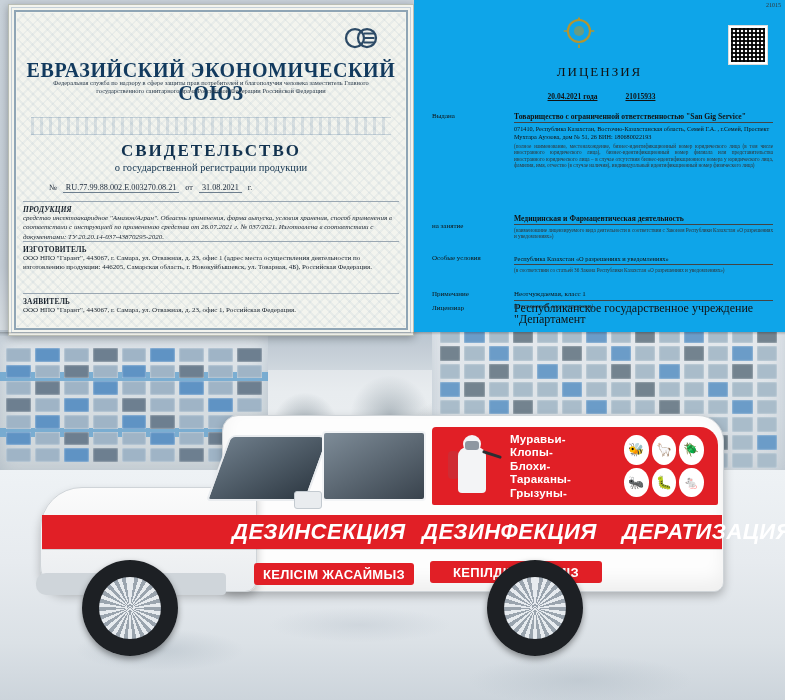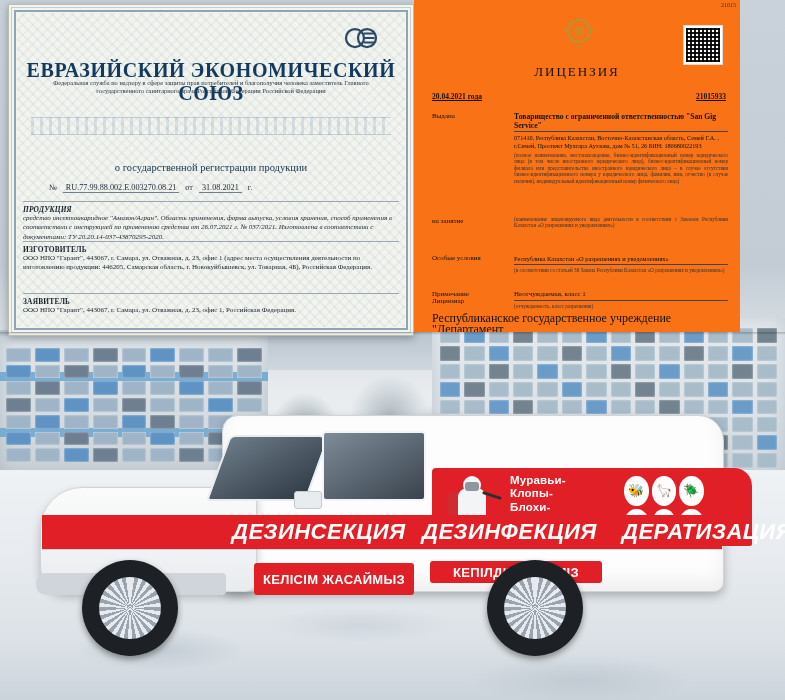--- a/index.html
+++ b/index.html
@@ -137,24 +137,23 @@
   }
   .door-window {
     position: absolute;
     left: 300px; top: 36px; width: 100px; height: 66px;
     background: linear-gradient(150deg, #7e8c98, #39434d);
     border-radius: 4px;
     border: 2px solid #f2f4f6;
   }
   .rear-panel {
     position: absolute;
-    left: 410px; top: 32px; width: 320px; height: 78px;
+    left: 410px; top: 32px; width: 286px; height: 78px;
     background: #e11f26;
     border-radius: 4px 18px 2px 2px;
-    margin-top: 41px;
   }
   .rear-panel .lines {
     position: absolute; left: 78px; top: 6px; width: 110px;
     color: #fff; font-weight: bold; font-size: 11.5px; line-height: 13.4px;
     text-align: left; letter-spacing: .2px;
   }
   .pest-grid {
     position: absolute; left: 192px; top: 8px;
     width: 80px; height: 62px;
     display: grid; grid-template-columns: repeat(3, 1fr); grid-template-rows: repeat(2, 1fr);
@@ -208,21 +207,21 @@
 
   .plate {
     position: absolute;
     background: #e11f26;
     color: #fff; font-weight: bold; font-size: 13px;
     border-radius: 3px;
     display: flex; align-items: center; justify-content: center;
     white-space: nowrap;
     letter-spacing: .3px;
   }
-  .plate1 { left: 232px; top: 168px; width: 160px; height: 32px; }
+  .plate1 { left: 232px; top: 168px; width: 160px; height: 22px; }
   .plate2 { left: 408px; top: 166px; width: 172px; height: 22px; }
 
   .wheel {
     position: absolute;
     width: 96px; height: 96px; border-radius: 50%;
     background: radial-gradient(circle at 50% 50%, #cfd6dc 0 26%, #1d2024 27% 100%);
     box-shadow: 0 3px 6px rgba(0,0,0,.4);
   }
   .wheel:before {
     content: ""; position: absolute; left: 17px; top: 17px; width: 62px; height: 62px;
@@ -326,22 +325,22 @@
   .cert-block .lbl { font-weight: bold; font-size: 7.4px; letter-spacing: .2px; }
   .cb1 { top: 200px; font-style: italic; }
   .cb2 { top: 240px; }
   .cb3 { top: 292px; }
   .cert-rule { position: absolute; left: 14px; right: 14px; height: 1px; background: #9aa7b2; }
 
   
   .doc-lic {
     position: absolute;
     left: 414px; top: 0;
-    width: 326px; height: 332px;
-    background: #f97316;
+    width: 371px; height: 332px;
+    background: #0ea5e9;
     overflow: hidden;
     font-family: "Liberation Serif", serif;
     color: #111;
   }
   .lic-top-num {
     position: absolute; right: 4px; top: 2px; font-size: 6px; color: #333;
   }
   .lic-emblem {
     position: absolute; left: 148px; top: 14px; width: 34px; height: 34px;
     color: #b5952f;
@@ -354,37 +353,37 @@
     background-blend-mode: multiply;
     border: 2px solid #fff;
     outline: 1px solid #ddd;
   }
   .lic-title {
     position: absolute; left: 0; right: 0; top: 64px;
     text-align: center; font-size: 13px; letter-spacing: 2px; color: #111;
   }
   .lic-daterow {
     position: absolute; left: 18px; right: 14px; top: 92px;
-    display: flex; justify-content: space-between; font-size: 7.5px; font-weight: bold; gap: 28px;
+    display: flex; justify-content: center; font-size: 7.5px; font-weight: bold; gap: 28px;
   }
   .lic-daterow .u { text-decoration: underline; }
   .lic-row {
     position: absolute; left: 18px; right: 12px;
     display: flex; gap: 8px; font-size: 7px; line-height: 9px;
   }
   .lic-row .k { width: 74px; flex: none; }
   .lic-row .v { flex: 1; }
   .lic-row .v .strong { font-weight: bold; font-size: 7.6px; }
   .lic-row .v .tiny { font-size: 5.2px; line-height: 6.4px; color: #333; text-align: justify; display: block; margin-top: 2px; }
   .lic-row .v .ul { display: block; border-bottom: 1px solid #444; padding-bottom: 1px; }
   .lr1 { top: 112px; }
   .lr2 { top: 214px; align-items: center; }
   .lr3 { top: 254px; }
   .lr4 { top: 290px; }
-  .lr5 { top: 297px; flex-direction: column; }
+  .lr5 { top: 304px; }
 
   .crease {
     position: absolute; left: 0; top: 332px; width: 785px; height: 3px;
     background: linear-gradient(to bottom, rgba(0,0,0,.22), rgba(0,0,0,0));
   }
 </style>
 </head>
 <body>
 
 <div id="stage">
@@ -639,20 +638,21 @@
     <svg class="eaeu-logo" viewBox="0 0 60 40">
       <circle cx="18" cy="20" r="12" fill="none" stroke="currentColor" stroke-width="3"></circle>
       <circle cx="34" cy="20" r="12" fill="none" stroke="currentColor" stroke-width="3"></circle>
       <path d="M30 14 h14 M30 20 h14 M30 26 h14" stroke="currentColor" stroke-width="2.4" fill="none"></path>
     </svg>
 
     <div class="cert-title">ЕВРАЗИЙСКИЙ ЭКОНОМИЧЕСКИЙ СОЮЗ</div>
     <div class="cert-sub">Федеральная служба по надзору в сфере защиты прав потребителей и благополучия человека заместитель Главного государственного санитарного врача Российской Федерации Российской Федерации</div>
     <div class="cert-seal-row"></div>
 
+    <div class="cert-h1">СВИДЕТЕЛЬСТВО</div>
     <div class="cert-h2">о государственной регистрации продукции</div>
 
     <div class="cert-numline">
       <span>№</span>
       <span class="u">RU.77.99.88.002.Е.003270.08.21</span>
       <span>от</span>
       <span class="u">31.08.2021</span>
       <span>г.</span>
     </div>
 
@@ -700,20 +700,21 @@
         <span class="strong ul">Товарищество с ограниченной ответственностью "San Gig Service"</span>
         <span class="tiny" style="font-size:6.2px;line-height:8px;color:#111;text-align:left;">071410, Республика Казахстан, Восточно-Казахстанская область, Семей Г.А. , г.Семей, Проспект Мухтара Ауэзова, дом № 51, 26
 БИН: 180680022193</span>
         <span class="tiny">(полное наименование, местонахождение, бизнес-идентификационный номер юридического лица (в том числе иностранного юридического лица), бизнес-идентификационный номер филиала или представительства иностранного юридического лица – в случае отсутствия бизнес-идентификационного номера у юридического лица, фамилия, имя, отчество (в случае наличия), индивидуальный идентификационный номер физического лица)</span>
       </div>
     </div>
 
     <div class="lic-row lr2">
       <div class="k">на занятие</div>
       <div class="v">
+        <span class="strong ul">Медицинская и Фармацевтическая деятельность</span>
         <span class="tiny">(наименование лицензируемого вида деятельности в соответствии с Законом Республики Казахстан «О разрешениях и уведомлениях»)</span>
       </div>
     </div>
 
     <div class="lic-row lr3">
       <div class="k">Особые условия</div>
       <div class="v">
         <span class="ul" style="font-size:6.4px">Республика Казахстан «О разрешениях и уведомлениях»</span>
         <span class="tiny">(в соответствии со статьей 36 Закона Республики Казахстан «О разрешениях и уведомлениях»)</span>
       </div>

